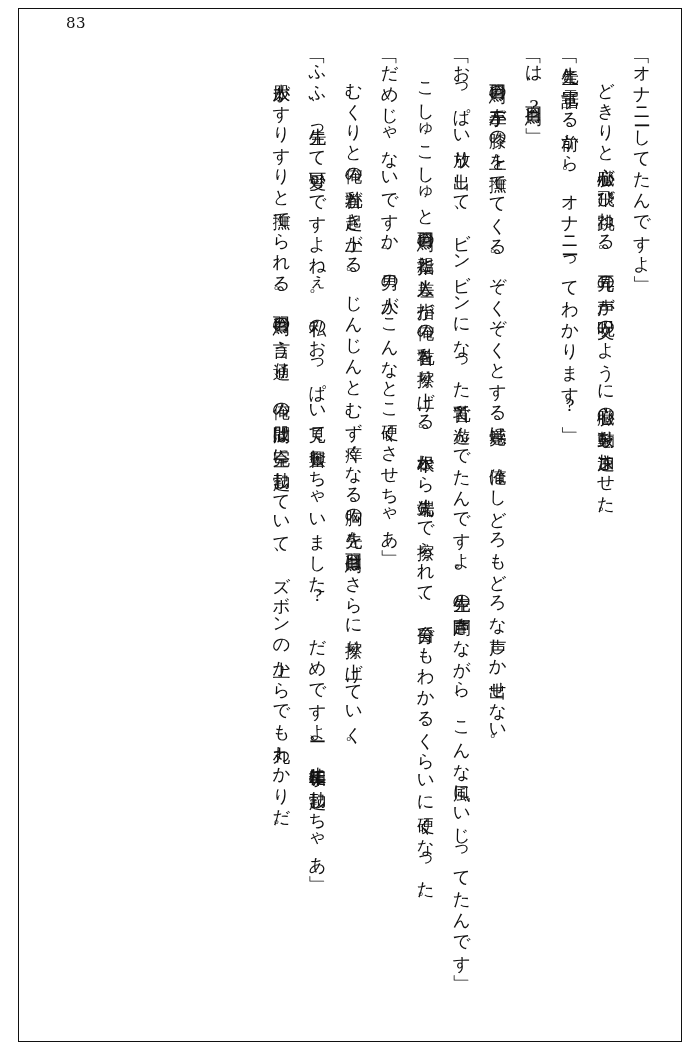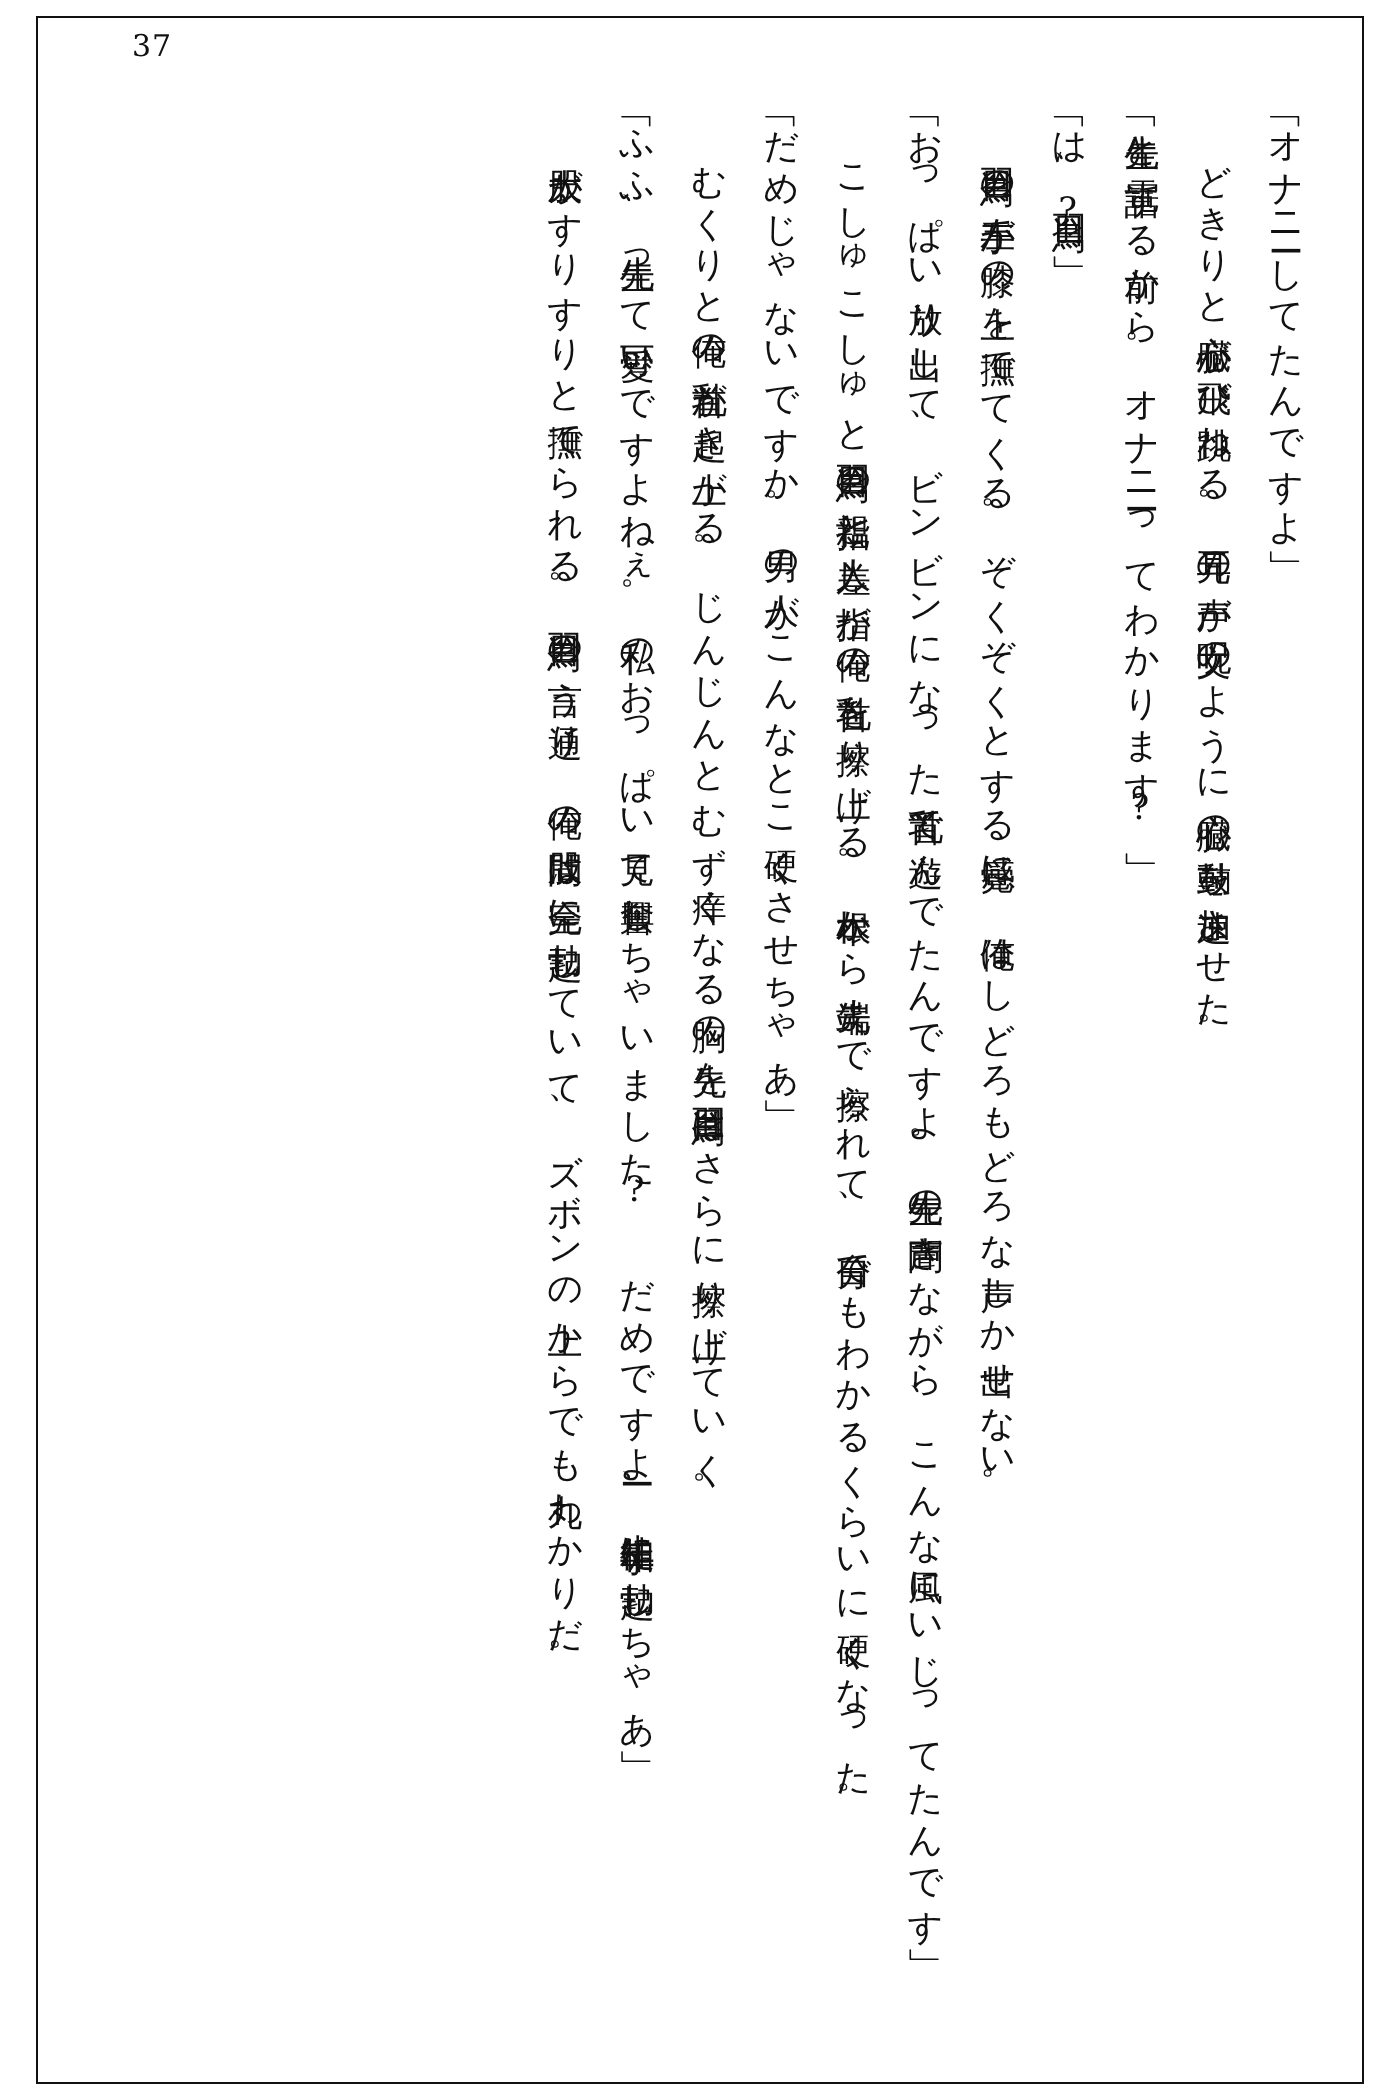--- a/index.html
+++ b/index.html
@@ -62,21 +62,21 @@
     text-indent: 1em;
   }
 </style>
 </head>
 <body>
 
 <div id="page">
 
   <div id="page-frame"></div>
 
-  <div id="page-number">37</div>
+  <div id="page-number">83</div>
 
   <div id="body-text">
     <p>「オナニーしてたんですよ」</p>
     <p class="indent">どきりと心臓が飛び跳ねる。耳元の声が呪文のように心臓の鼓動を加速させた。</p>
     <p>「先生と電話する前から。オナニーってわかります?」</p>
     <p>「は、羽目鳥?」</p>
     <p class="indent">羽目鳥の左手が膝の上を撫でてくる。ぞくぞくとする感覚に、俺はしどろもどろな声しか出せない。</p>
     <p>「おっぱい放り出して、ビンビンになった乳首で遊んでたんですよ。先生の声聞きながら、こんな風にいじってたんです」</p>
     <p class="indent">こしゅこしゅと羽目鳥の親指と人差し指が俺の乳首を擦り上げる。根本から先端まで擦られて、自分でもわかるくらいに硬くなった。</p>
     <p>「だめじゃないですか。男の人がこんなとこ硬くさせちゃあ」</p>

